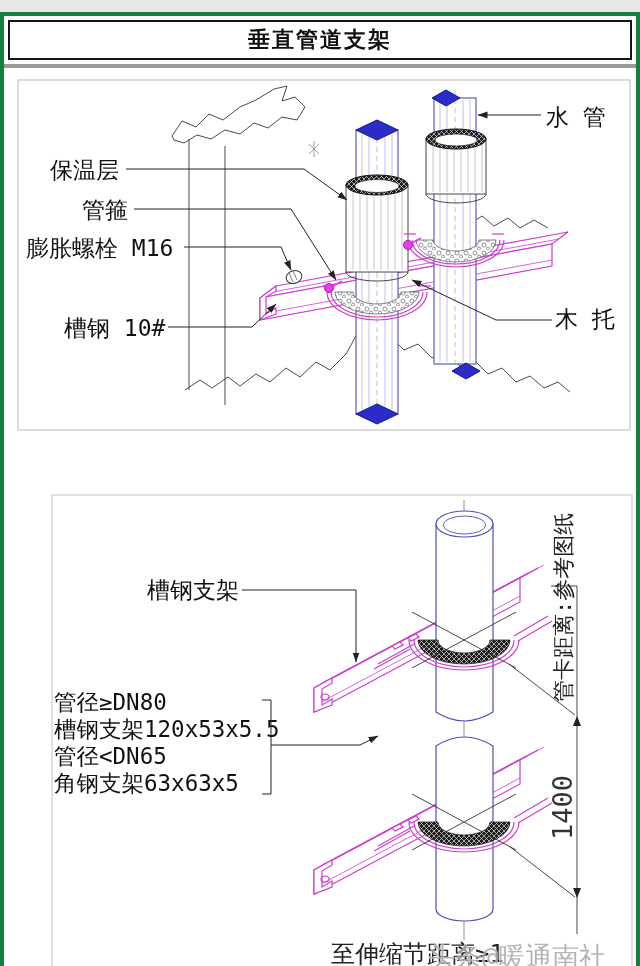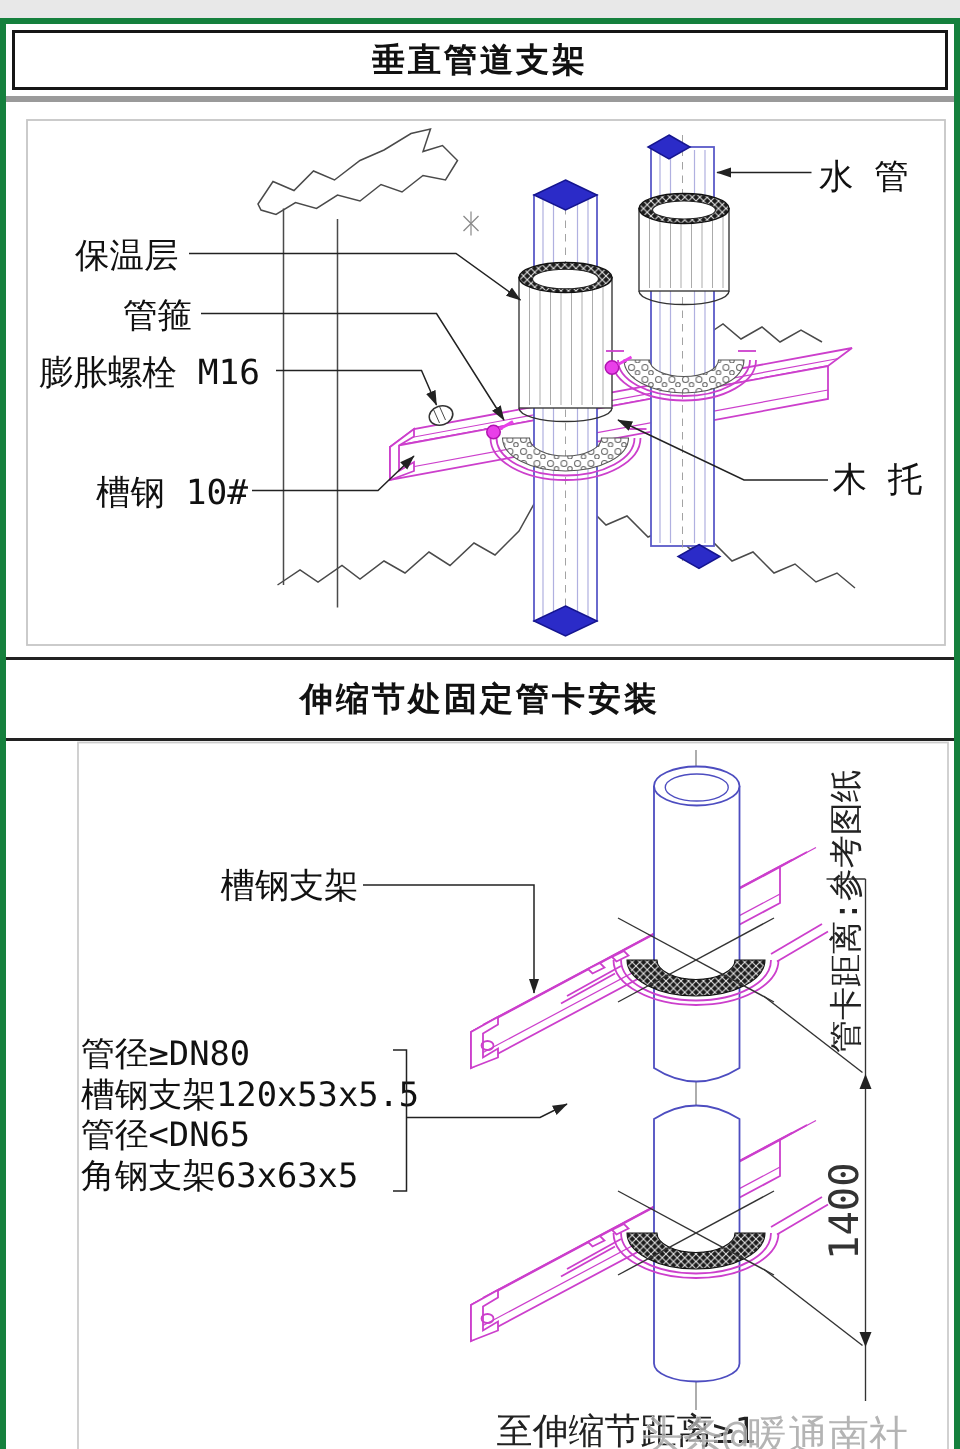--- a/index.html
+++ b/index.html
@@ -171,23 +171,20 @@
     <g fill="#111" font-size="23">
       <text x="542" y="51">水 管</text>
       <text x="46" y="104">保温层</text>
       <text x="78" y="144">管箍</text>
       <text x="22" y="182">膨胀螺栓 M16</text>
       <text x="60" y="262">槽钢 10#</text>
       <text x="551" y="253">木 托</text>
     </g>
   </svg>
 
-  <div class="titlebox title2">
-    <span>伸缩节处固定管卡安装</span>
-  </div>
 
   <svg id="svg-lower" width="632" height="476" viewBox="0 0 632 476">
 
     <rect x="48" y="1" width="580" height="472" fill="none" stroke="#cccccc" stroke-width="1.2"></rect>
 
     <line x1="460" y1="6" x2="460" y2="446" stroke="#777" stroke-width="0.8"></line>
 
     <g id="asmB" stroke="#cc3fcc" stroke-width="1.2" fill="#ffffff">
       <polygon points="310,194 516,84 534,74 328,184"></polygon>
       <polygon points="310,194 516,84 516,108 310,218"></polygon>

